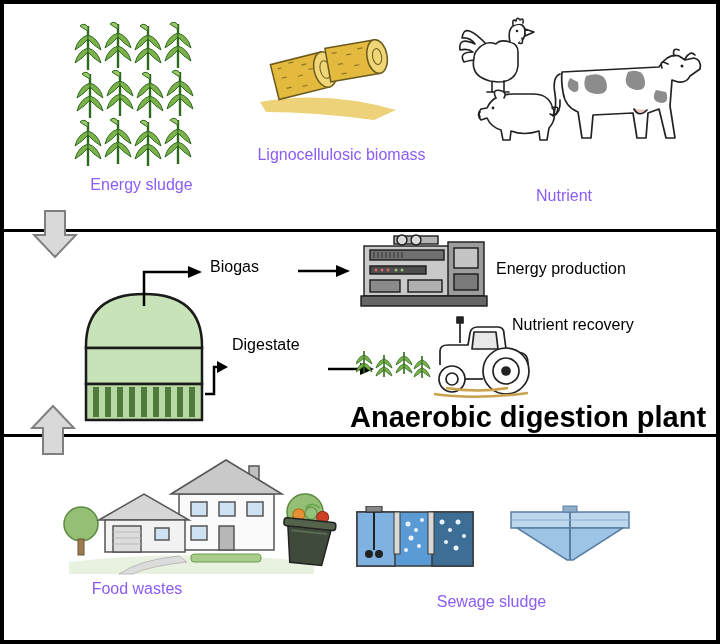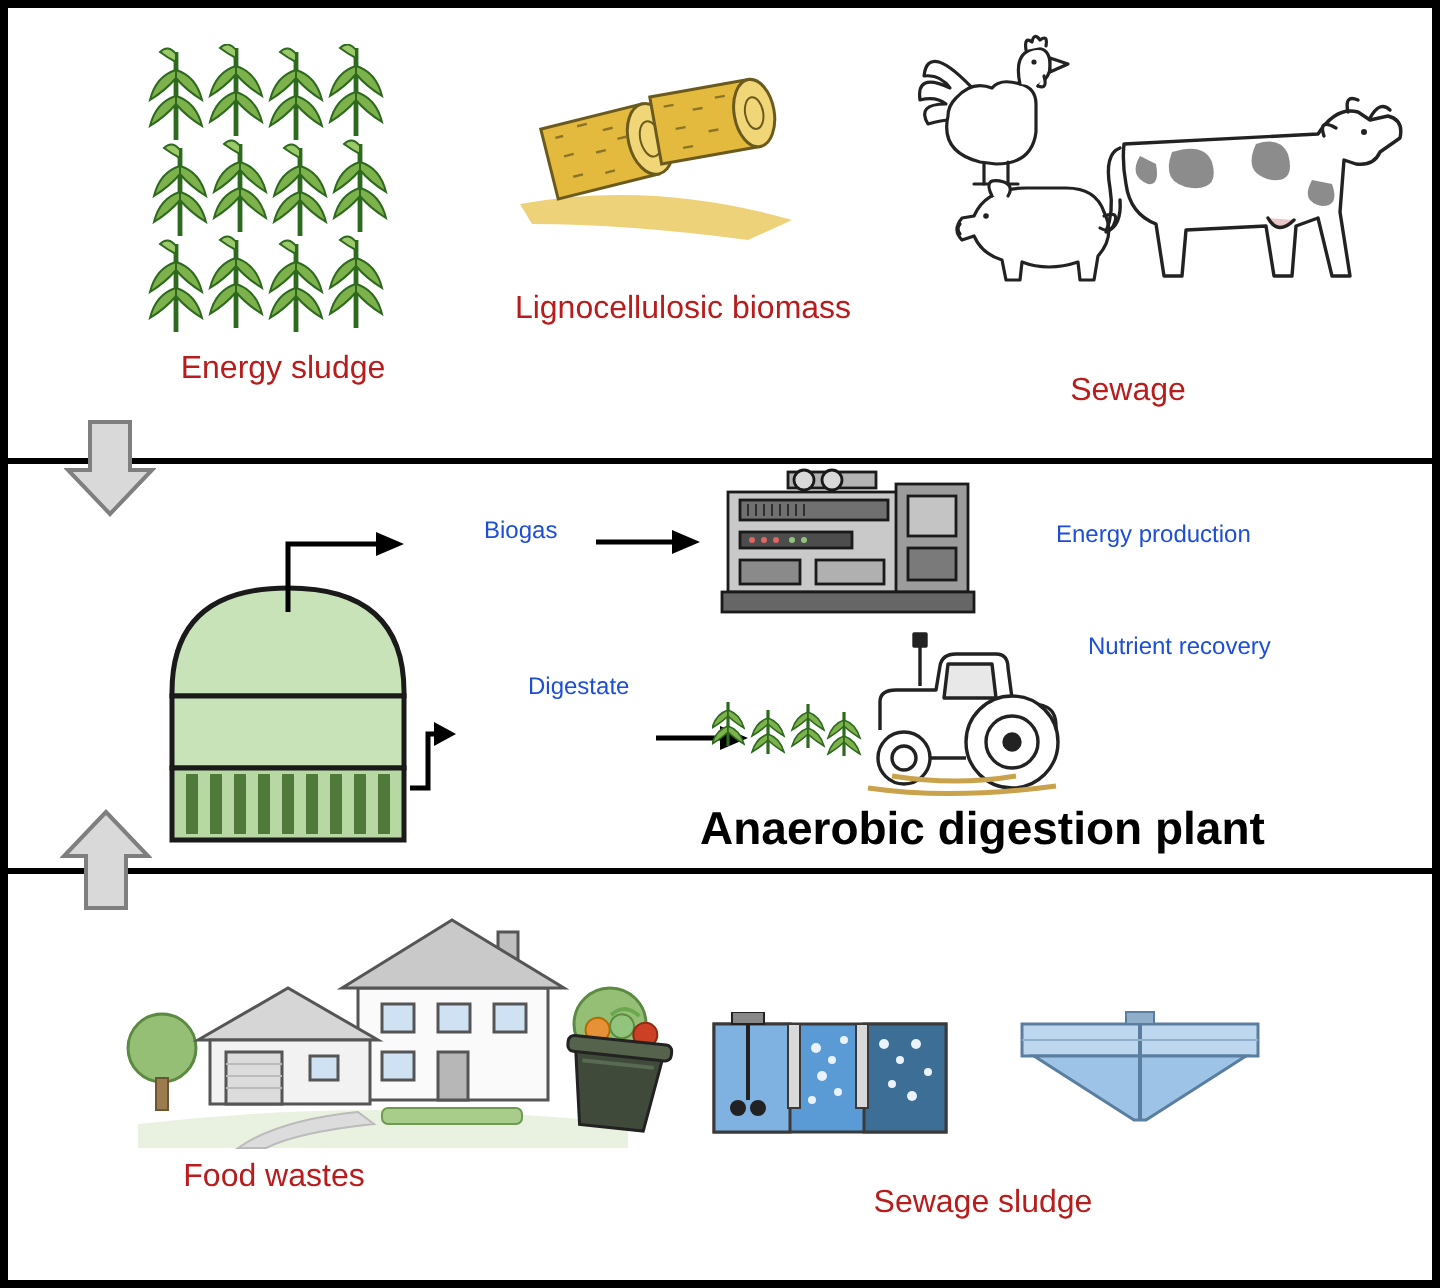--- a/index.html
+++ b/index.html
@@ -2,23 +2,23 @@
 <html><head>
 <meta charset="utf-8">
 <style>
   html,body { margin:0; padding:0; background:#fff; }
   #figure {
     position:relative; width:720px; height:644px; background:#ffffff;
     font-family:"Liberation Sans", sans-serif; color:#000;
     border:4px solid #000; box-sizing:border-box; overflow:hidden;
   }
   .divider { position:absolute; left:0; width:100%; height:3px; background:#000; z-index:2; }
-  .label { position:absolute; font-size:16px; color:#b91c1c; text-align:center; z-index:3; }
-  .flow-label { position:absolute; font-size:12px; color:#1d4ed8; z-index:3; white-space:nowrap;margin-left:32px; }
-  .plant-title { position:absolute; font-size:23px; font-weight:bold; color:#000; z-index:3; white-space:nowrap; }
+  .label { position:absolute; font-size:16px; color:#8b5cf6; text-align:center; z-index:3; }
+  .flow-label { position:absolute; font-size:16px; color:#000000; z-index:3; white-space:nowrap; }
+  .plant-title { position:absolute; font-size:29px; font-weight:bold; color:#000; z-index:3; white-space:nowrap; }
   .icon svg { display:block; width:100%; height:100%; }
   .icon { position:absolute; z-index:3; }
   .block-arrow { position:absolute; z-index:5; }
 </style>
 </head>
 <body>
 
 <div id="figure">
 
   <div class="divider" style="top:225px;"></div>
@@ -129,21 +129,21 @@
           <path d="M124 18 Q115 13 118 22"></path>
           <path d="M42 30 Q36 46 52 48 Q66 49 62 35 Q58 25 42 30 Z" fill="#8c8c8c" stroke="none"></path>
           <path d="M84 26 Q77 41 92 44 Q104 45 100 31 Q96 22 84 26 Z" fill="#8c8c8c" stroke="none"></path>
           <path d="M112 44 Q106 55 117 57 Q126 57 122 46 Z" fill="#8c8c8c" stroke="none"></path>
           <path d="M26 32 Q20 42 30 46 Q36 47 34 36 Z" fill="#8c8c8c" stroke="none"></path>
           <path d="M90 63 Q95 72 103 64" fill="#eac6c6"></path>
           <circle cx="138" cy="20" r="1.5" fill="#222" stroke="none"></circle>
         </g>
       </svg>
     </div>
-    <div class="label" style="left:500px; top:183px; width:120px;">Sewage</div>
+    <div class="label" style="left:500px; top:183px; width:120px;">Nutrient</div>
   </div>
 
   <div class="block-arrow" style="left:28px; top:205px; width:46px; height:50px;">
     <svg viewBox="0 0 46 50">
       <path d="M13 2 L33 2 L33 26 L44 26 L23 48 L2 26 L13 26 Z" fill="#d9d9d9" stroke="#7f7f7f" stroke-width="2"></path>
     </svg>
   </div>
 
   <div class="block-arrow" style="left:26px; top:400px; width:46px; height:52px;">
     <svg viewBox="0 0 46 52">

